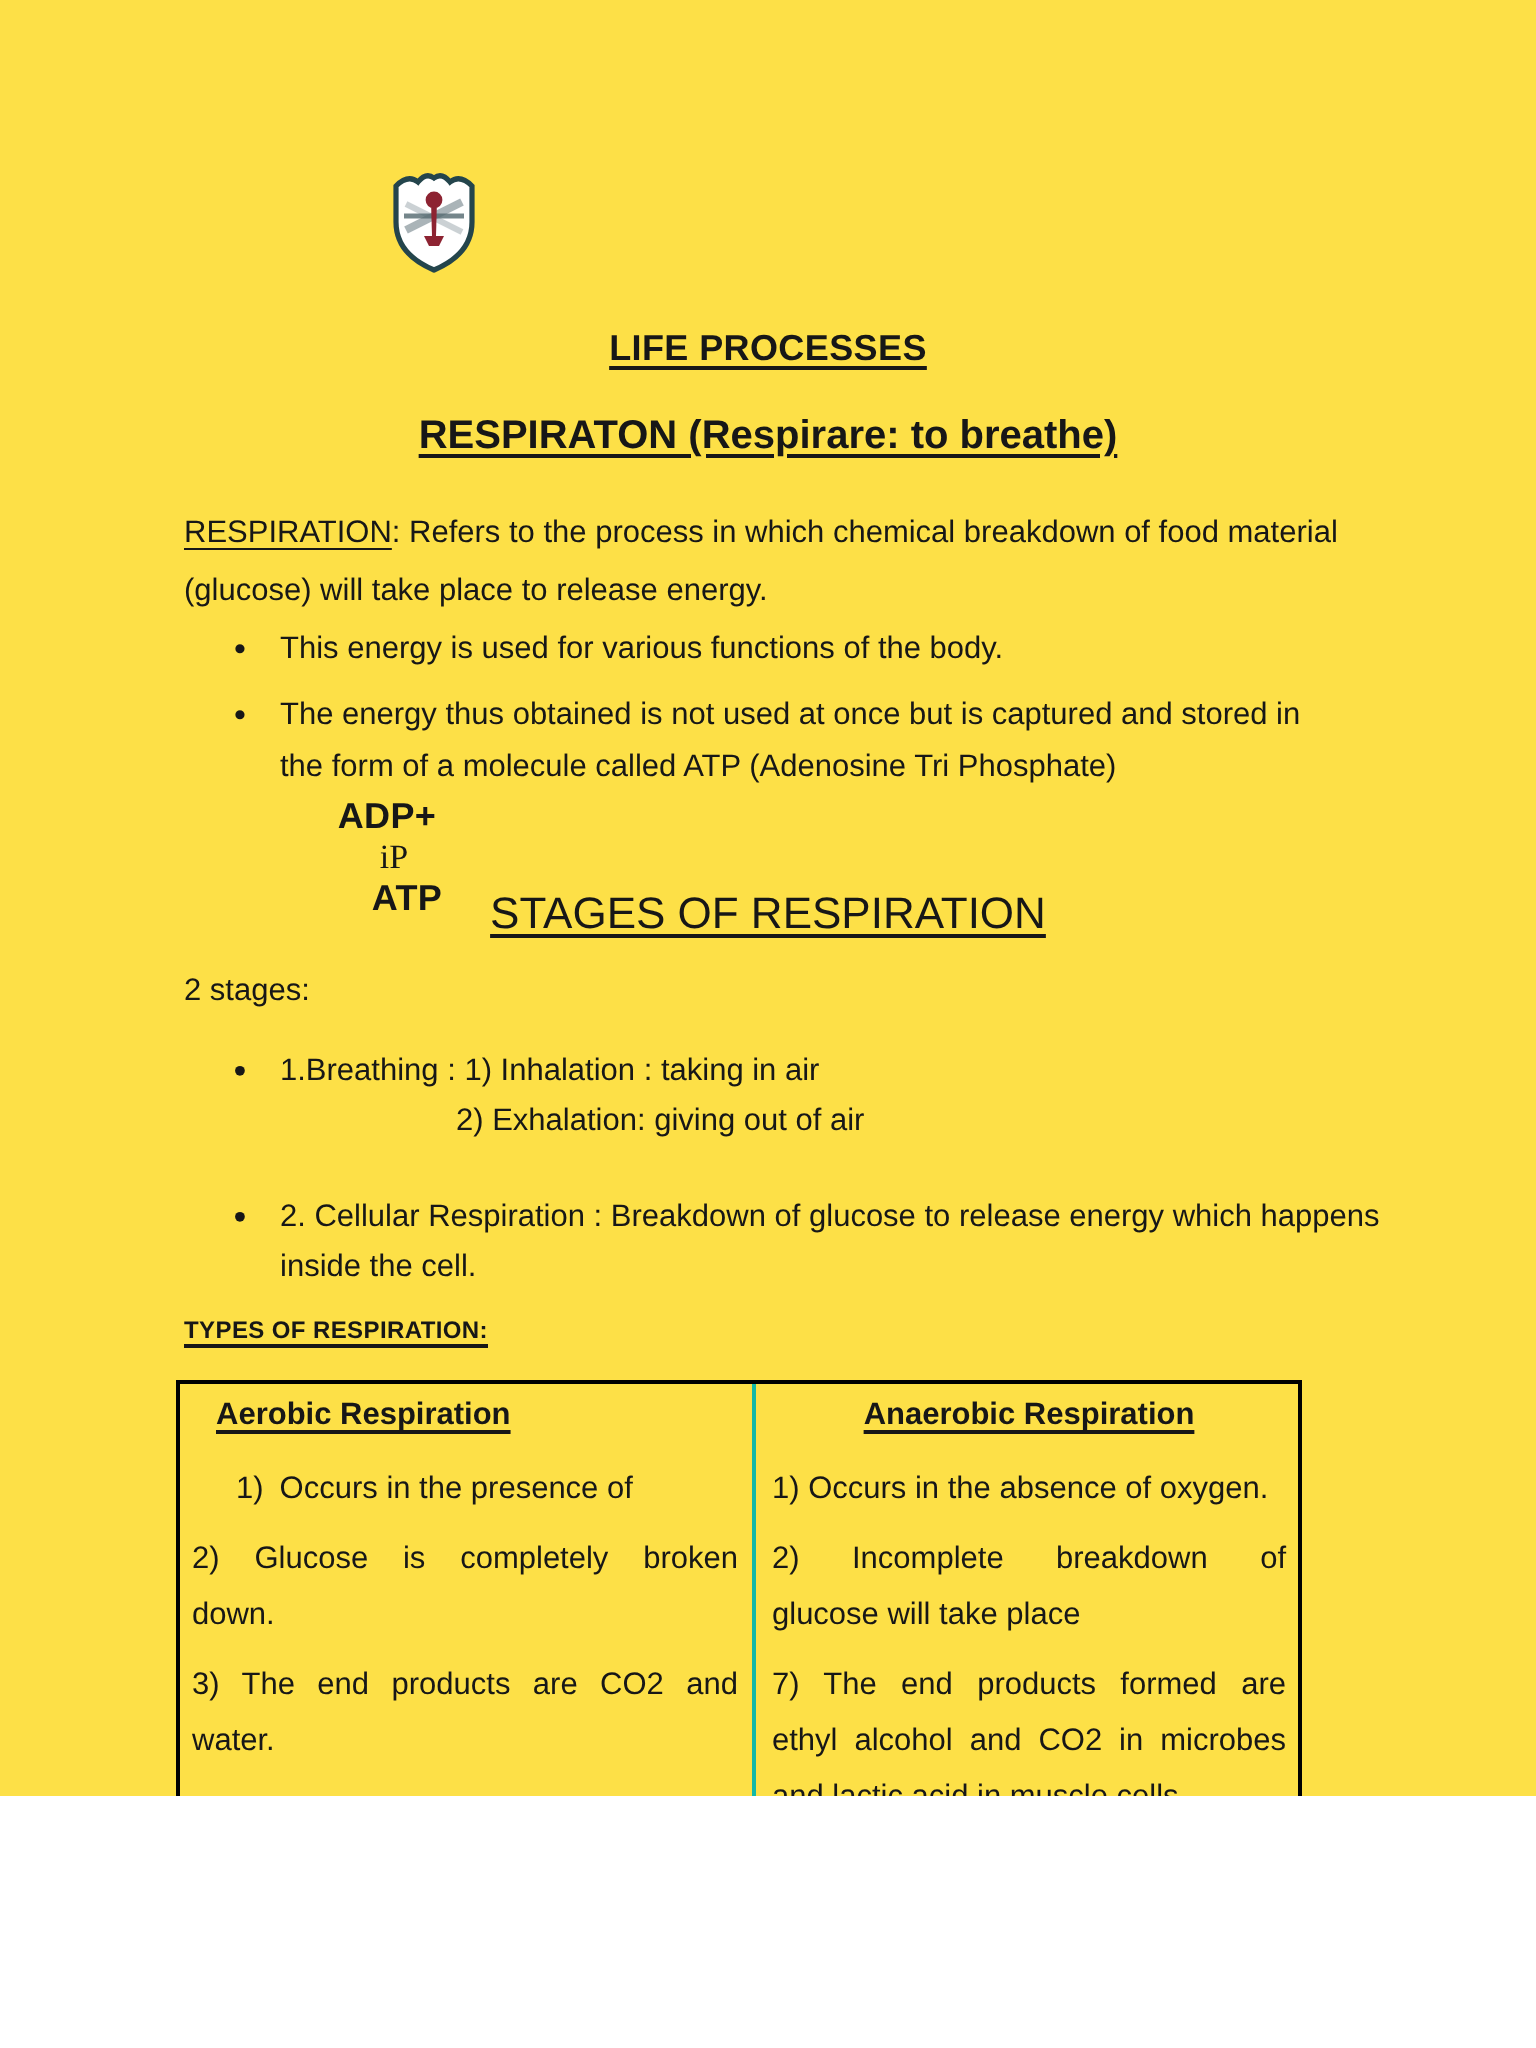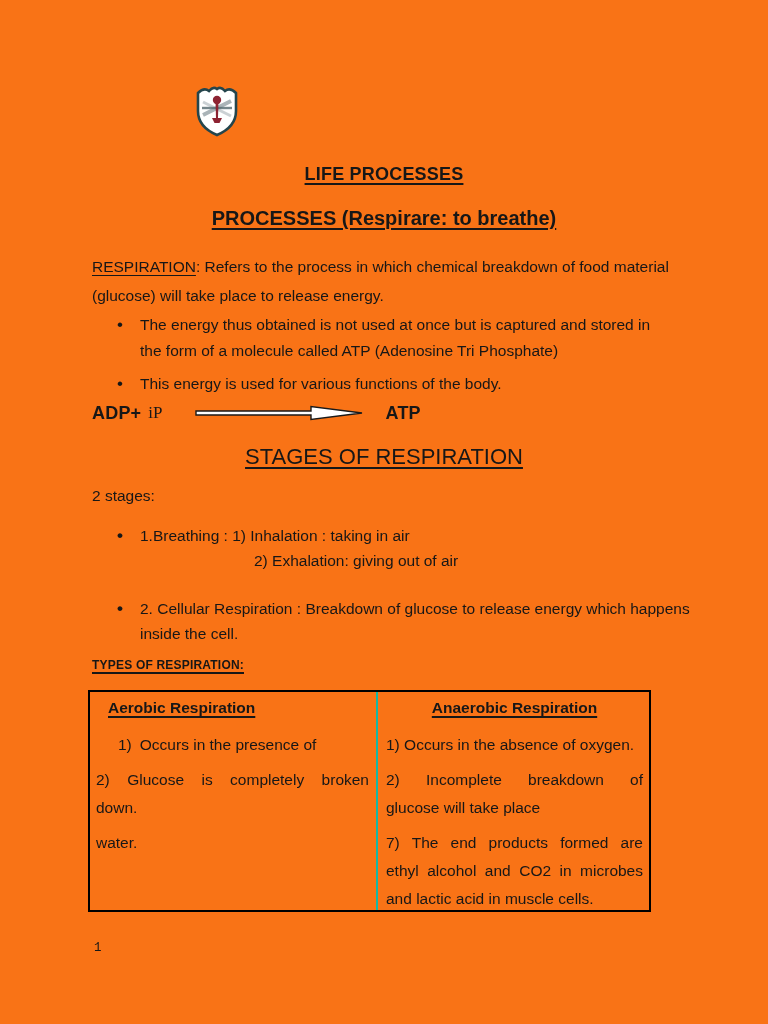--- a/index.html
+++ b/index.html
@@ -1,21 +1,21 @@
 <!DOCTYPE html>
 <html><head>
 <meta charset="utf-8">
 <style>
   * { margin: 0; padding: 0; box-sizing: border-box; }
   html, body { background: #ffffff; }
   .page {
     position: relative;
     width: 768px;
-    height: 1024px;
-    background: #f97316;
+    height: 898px;
+    background: #fde047;
     font-family: "Liberation Sans", sans-serif;
     color: #171717;
     overflow: hidden;
     margin: 0 auto;
   }
 
   
   .logo { position: absolute; left: 193px; top: 84px; width: 48px; height: 54px; }
 
   
@@ -45,21 +45,21 @@
     font-size: 15.5px; line-height: 26px; margin-bottom: 7px;
   }
   .bullets li::before {
     content: "\2022"; position: absolute; left: 25px; top: 0;
     font-size: 17px;
   }
 
   
   .equation {
     position: absolute; left: 92px; top: 398px; height: 30px;
-    display: flex; align-items: center; font-size: 18px;
+    display: flex; align-items: center; font-size: 18px; flex-direction: column;
   }
   .eq-bold { font-weight: bold; letter-spacing: .2px; }
   .eq-light { font-weight: normal; margin-left: 7px; font-size: 17px; font-family: Liberation Serif, serif; }
   .eq-arrow { margin-left: 31px; display: block; }
   .eq-product { font-weight: bold; margin-left: 20px; letter-spacing: .2px; }
 
   
   .stages-heading {
     position: absolute; top: 444px; left: 0; width: 100%;
     text-align: center; font-size: 22px;
@@ -70,21 +70,21 @@
   .stage-bullets { position: absolute; left: 92px; top: 523px; width: 600px; list-style: none; }
   .stage-bullets li {
     position: relative; padding-left: 48px;
     font-size: 15.5px; line-height: 25px;
   }
   .stage-bullets li::before {
     content: "\2022"; position: absolute; left: 25px; top: 0; font-size: 17px; font-weight: bold;
   }
   .stage-bullets li.cellular { margin-top: 23px; line-height: 25px; }
   .stage-bullets .b { font-weight: normal; }
-  .stage-bullets .indent2 { display: inline-block; margin-left: 114px; }
+  .stage-bullets .indent2 { display: inline-block; margin-left: 88px; }
 
   
   .types-heading {
     position: absolute; left: 92px; top: 658px;
     font-size: 12px; font-weight: bold; letter-spacing: .2px;
   }
   .types-heading span { text-decoration: underline; text-decoration-thickness: 1.5px; text-underline-offset: 3px; }
 
   
   .resp-table {
@@ -121,31 +121,31 @@
     <path d="M9,24 L39,24" stroke="#53696f" stroke-width="2.4" opacity="0.8"></path>
     <circle cx="24" cy="16" r="4.2" fill="#8d2332"></circle>
     <path d="M22.6,20 L25.4,20 L25,34 L23,34 Z" fill="#8d2332"></path>
     <path d="M19,34 L29,34 L26.5,39 L21.5,39 Z" fill="#8d2332"></path>
   </svg>
 
   <div class="doc-title">
     <span>LIFE PROCESSES</span>
   </div>
   <div class="doc-subtitle">
-    <span>PROCESSES (Respirare: to breathe)</span>
+    <span>RESPIRATON (Respirare: to breathe)</span>
   </div>
 
   <p class="intro"><span class="term">RESPIRATION</span><span>: Refers to the process in which chemical breakdown of food material (glucose) will take place to release energy.</span></p>
 
   <ul class="bullets">
     <li>
+      <span>This energy is used for various functions of the body.</span>
+    </li>
+    <li>
       <span>The energy thus obtained is not used at once but is captured and stored in the form of a molecule called ATP (Adenosine Tri Phosphate)</span>
-    </li>
-    <li>
-      <span>This energy is used for various functions of the body.</span>
     </li>
   </ul>
 
   <div class="equation">
     <span class="eq-bold">ADP+</span>
     <span class="eq-light">iP</span>
     <svg class="eq-arrow" width="172" height="18" viewBox="0 0 172 18">
       <polygon points="2,7 117,7 117,2.5 168,9 117,15.5 117,11 2,11" fill="#ffffff" stroke="#1a1a1a" stroke-width="1.4" stroke-linejoin="miter"></polygon>
     </svg>
     <span class="eq-product">ATP</span>
@@ -178,20 +178,21 @@
         <span>Aerobic Respiration</span>
       </div>
       <div class="t-item t-item-first-aerobic">
         <span class="num">1)</span><span>Occurs in the presence of</span>
       </div>
       <div class="t-item">
         <span class="jline">2) Glucose is completely broken</span>
         <span class="nline">down.</span>
       </div>
       <div class="t-item">
+        <span class="jline">3) The end products are CO2 and</span>
         <span class="nline">water.</span>
       </div>
     </div>
     <div class="col col-anaerobic">
       <div class="cell-header">
         <span>Anaerobic Respiration</span>
       </div>
       <div class="t-item" style="margin-top:13px;">
         <span class="nline">1) Occurs in the absence of oxygen.</span>
       </div>

